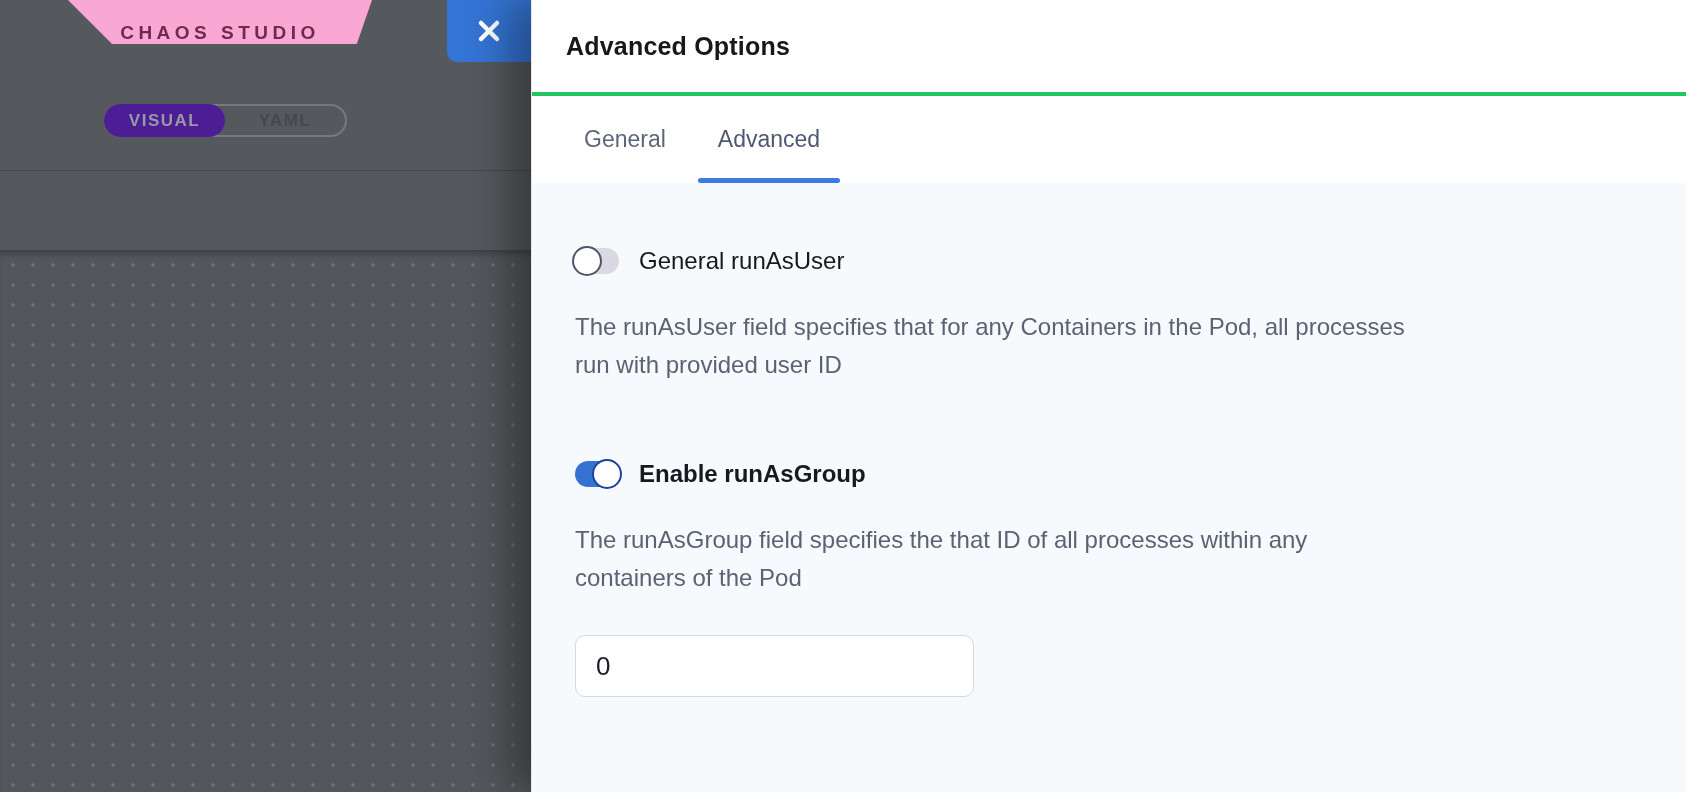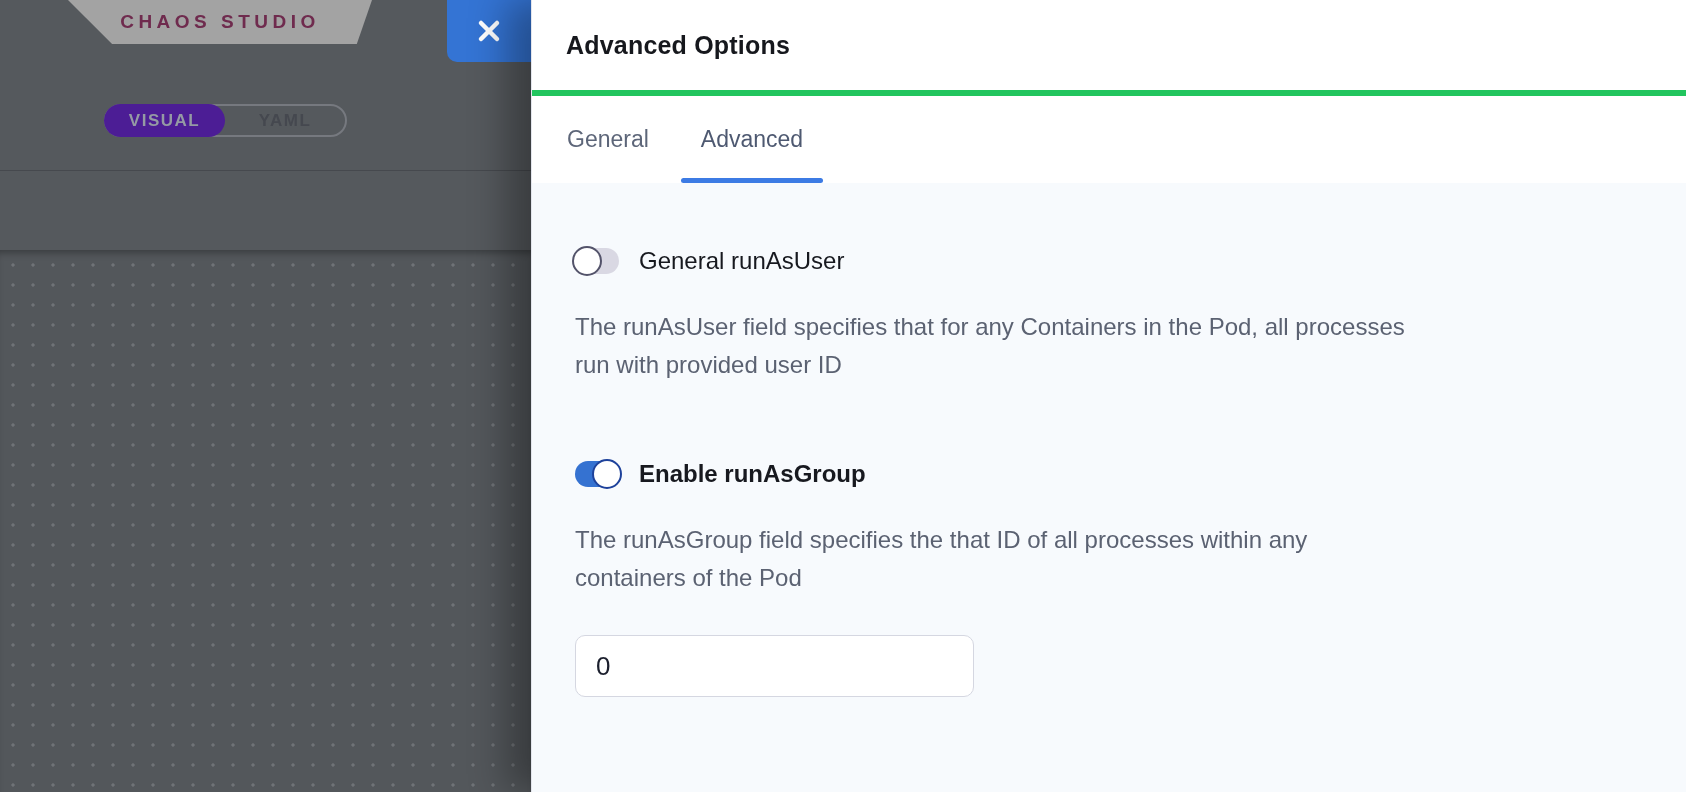--- a/index.html
+++ b/index.html
@@ -5,23 +5,23 @@
   html,body{margin:0;padding:0;}
   body{
     width:1686px;height:792px;overflow:hidden;position:relative;
     font-family:"Liberation Sans", sans-serif;
     background:#55595d;
   }
   
   .backdrop{position:absolute;top:0;left:0;width:531px;height:792px;overflow:hidden;}
   .banner{
     position:absolute;top:0;left:68px;width:304px;height:44px;
-    background:#a3a3a3;
+    background:#f9a8d4;
     clip-path:polygon(0 0,100% 0,95% 100%,14.5% 100%);
-    display:flex;align-items:center;justify-content:center;
+    display:flex;align-items:flex-end;justify-content:center;
   }
   .banner-text{
     color:#6f2b4e;font-size:19px;font-weight:700;letter-spacing:4.5px;
   }
   .seg-control{
     position:absolute;top:104px;left:104px;width:243px;height:33px;
     border:2px solid #76797f;border-radius:18px;box-sizing:border-box;
     display:flex;align-items:center;
   }
   .seg-visual{
@@ -54,26 +54,26 @@
   .drawer{
     position:absolute;top:0;right:0;width:1155px;height:792px;
     background:#ffffff;box-sizing:border-box;
     border-left:1px solid #e3e5ec;
     box-shadow:-24px 0 36px rgba(0,0,0,0.32);
     display:flex;flex-direction:column;
   }
   .drawer-header{
     height:96px;box-sizing:border-box;flex:0 0 auto;
     display:flex;align-items:center;padding:0 34px;
-    border-bottom:6px solid #22c55e;
+    border-bottom:4px solid #22c55e;
   }
   .drawer-title{font-size:25px;font-weight:600;color:#16181d;letter-spacing:0.2px;}
   .tab-bar{
     height:87px;flex:0 0 auto;background:#ffffff;
-    display:flex;align-items:stretch;padding-left:15px;
+    display:flex;align-items:stretch;padding-left:32px;
   }
   .tab{
     position:relative;padding:0 20px;margin-right:12px;
     display:flex;align-items:center;
     font-size:23px;color:#5d6679;cursor:pointer;
   }
   .tab.active{color:#4e5971;}
   .tab.active::after{
     content:"";position:absolute;left:0;right:0;bottom:0;height:5px;
     background:#3c7be4;border-radius:4px;

